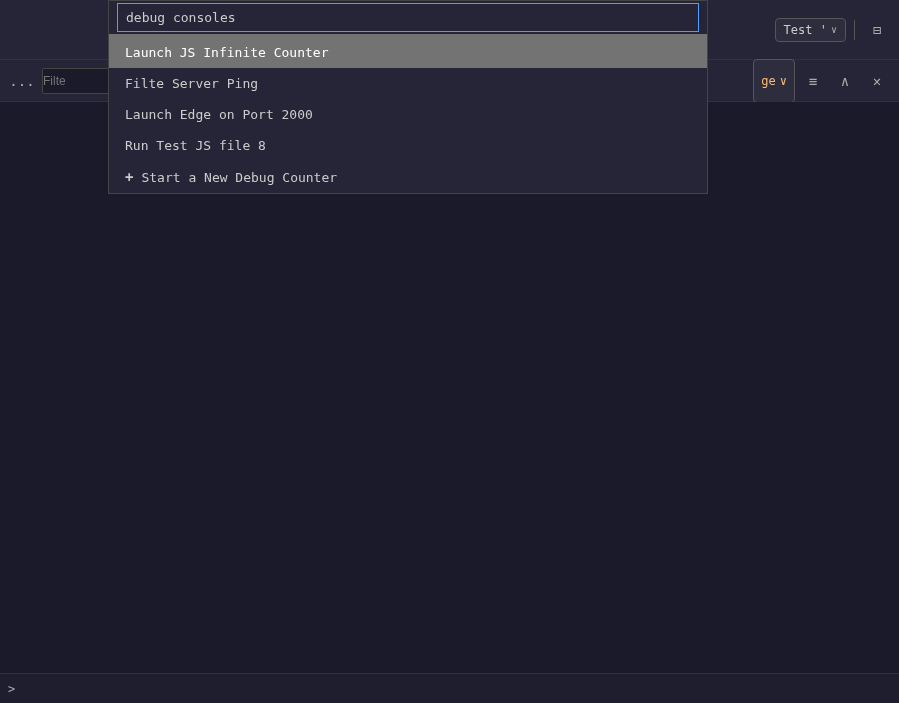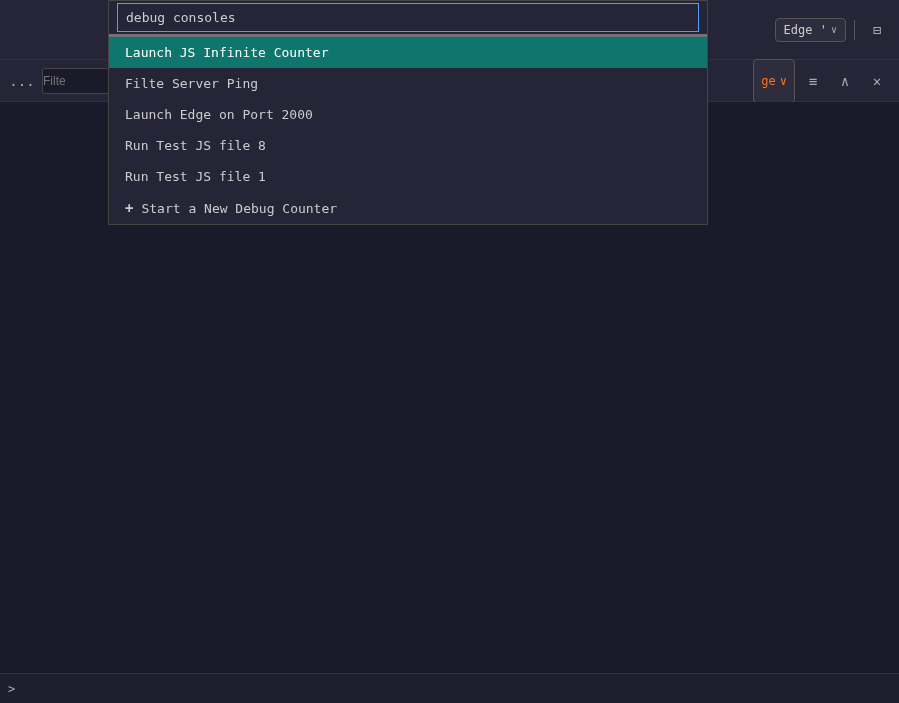--- a/index.html
+++ b/index.html
@@ -131,21 +131,21 @@
     }
 
     .edge-badge-2 {
       display: flex;
       align-items: center;
       gap: 4px;
       background-color: #2d2d3d;
       border: 1px solid #555;
       border-radius: 4px;
       padding: 14px 7px;
-      color: #f97316;
+      color: #fdba74;
       font-size: 12px;
       cursor: pointer;
     }
 
     
     .command-palette {
       position: absolute;
       top: 0;
       left: 108px;
       width: 600px;
@@ -178,21 +178,21 @@
       padding: 8px 16px;
       cursor: pointer;
       display: flex;
       align-items: center;
       gap: 8px;
       color: #cccccc;
       font-size: 13px;
     }
 
     .dropdown-item:first-child {
-      background-color: #0f766e;
+      background-color: #737373;
       color: #ffffff;
     }
 
     .dropdown-item .plus-icon {
       color: #cccccc;
       font-size: 14px;
       font-weight: bold;
     }
 
     
@@ -229,21 +229,21 @@
     }
   </style>
 </head>
 <body>
 
 <div class="main-bg"></div>
 
 <div class="top-bar">
   <div class="top-bar-right">
     <div class="edge-badge">
-      <span>Edge '</span>
+      <span>Test '</span>
       <span class="chevron">∨</span>
     </div>
     <div class="toolbar-sep"></div>
     <div class="toolbar-icon">
       <span>⊟</span>
     </div>
   </div>
 </div>
 
 <div class="second-bar">
@@ -279,23 +279,20 @@
       <li class="dropdown-item">
         <span>Filte Server Ping</span>
       </li>
       <li class="dropdown-item">
         <span>Launch Edge on Port 2000</span>
       </li>
       <li class="dropdown-item">
         <span>Run Test JS file 8</span>
       </li>
       <li class="dropdown-item">
-        <span>Run Test JS file 1</span>
-      </li>
-      <li class="dropdown-item">
         <span class="plus-icon">+</span>
         <span>Start a New Debug Counter</span>
       </li>
     </ul>
 </div>
 
 <div class="content-area"></div>
 
 <div class="bottom-bar">
   <div class="bottom-chevron">

